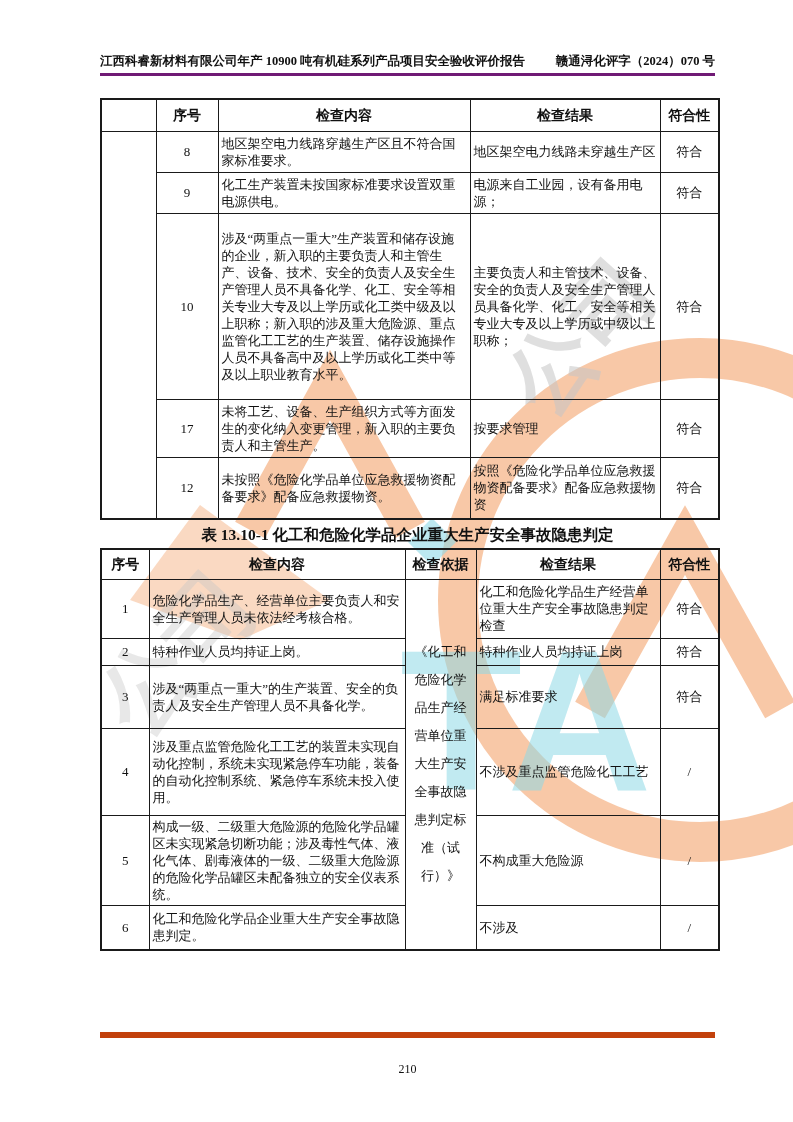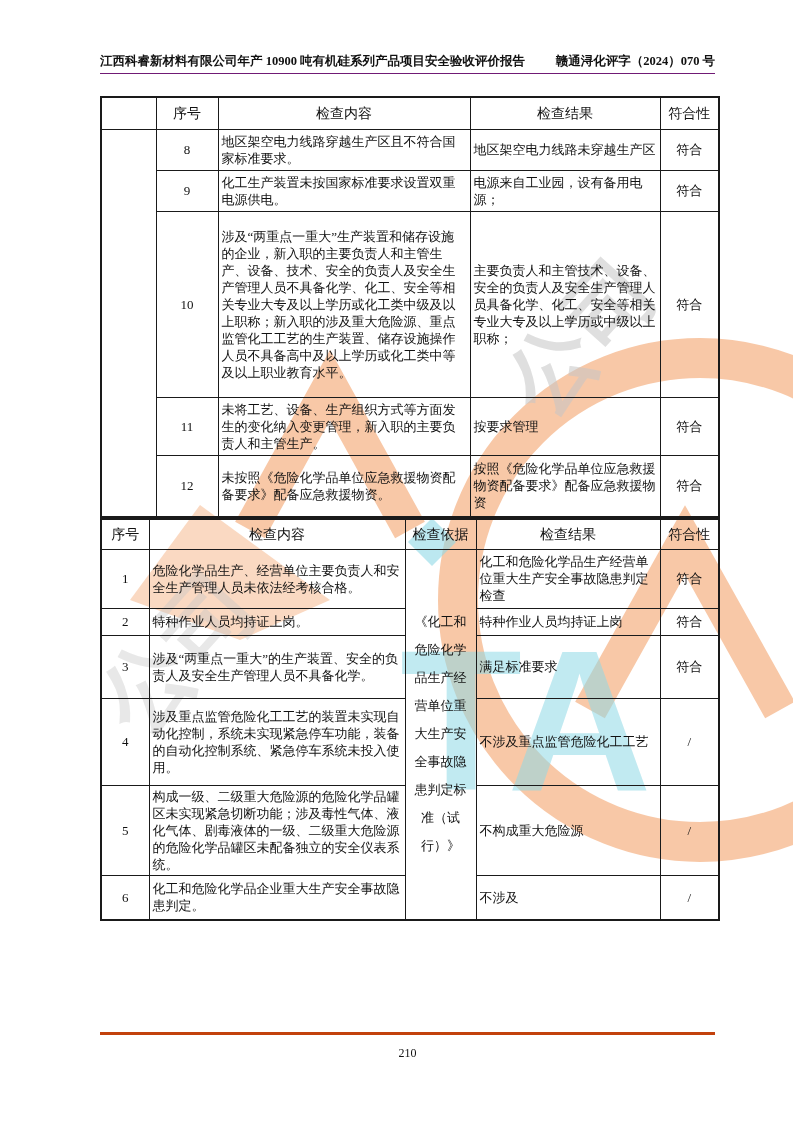--- a/index.html
+++ b/index.html
@@ -15,21 +15,21 @@
     position: absolute; inset: 0; z-index: 0; pointer-events: none;
   }
 
   
   .content { position: relative; z-index: 1; }
 
   .page-header {
     margin: 53px 78px 0 100px;
     display: flex; justify-content: space-between; align-items: flex-end;
     font-size: 12.5px; font-weight: bold;
-    border-bottom: 1px solid #701a75;
+    border-bottom: 3px solid #701a75;
     padding-bottom: 3px;
     white-space: nowrap;
   }
 
   table {
     border-collapse: collapse;
     table-layout: fixed;
     margin-left: 100px;
     width: 618px;
     font-size: 13px;
@@ -37,43 +37,43 @@
   }
   .t1 { margin-top: 22px; }
   td, th {
     border: 1px solid #1a1a1a;
     vertical-align: middle;
     padding: 2px 3px;
     word-break: break-all;
     font-weight: normal;
   }
   table { border: 2px solid #1a1a1a; }
-  th { font-size: 14px; font-weight: normal; text-align: center; padding: 5px 2px; }
+  th { font-size: 14px; font-weight: bold; text-align: center; padding: 5px 2px; }
   .c-center { text-align: center; }
   .c-left { text-align: left; }
 
   .section-heading {
     margin: 14px 78px 0 100px;
     font-size: 19px; font-weight: bold;
     line-height: 33px;
     text-align: justify;
     letter-spacing: 0.5px;
   }
   .table-caption {
     margin: 5px 78px 2px 100px;
     text-align: center;
     font-size: 15.5px; font-weight: bold;
   }
 
   .page-footer {
     position: absolute; left: 100px; right: 78px; top: 1032px;
-    border-top: 3px solid #c2410c;
+    border-top: 6px solid #c2410c;
     text-align: center;
     font-size: 12px;
-    padding-top: 11px;
+    padding-top: 24px;
     z-index: 1;
   }
 </style>
 </head>
 <body>
 
 <div class="watermark">
   <svg width="793" height="1122" viewBox="0 0 793 1122">
 
     <circle cx="700" cy="600" r="242" fill="none" stroke="#f19150" stroke-width="40" opacity="0.5"></circle>
@@ -126,34 +126,35 @@
       <td class="c-left">电源来自工业园，设有备用电源；</td>
       <td class="c-center">符合</td>
     </tr>
     <tr style="height:186px">
       <td class="c-center">10</td>
       <td class="c-left">涉及“两重点一重大”生产装置和储存设施的企业，新入职的主要负责人和主管生产、设备、技术、安全的负责人及安全生产管理人员不具备化学、化工、安全等相关专业大专及以上学历或化工类中级及以上职称；新入职的涉及重大危险源、重点监管化工工艺的生产装置、储存设施操作人员不具备高中及以上学历或化工类中等及以上职业教育水平。</td>
       <td class="c-left">主要负责人和主管技术、设备、安全的负责人及安全生产管理人员具备化学、化工、安全等相关专业大专及以上学历或中级以上职称；</td>
       <td class="c-center">符合</td>
     </tr>
     <tr style="height:58px">
-      <td class="c-center">11</td>
+      <td class="c-center">17</td>
       <td class="c-left">未将工艺、设备、生产组织方式等方面发生的变化纳入变更管理，新入职的主要负责人和主管生产。</td>
       <td class="c-left">按要求管理</td>
       <td class="c-center">符合</td>
     </tr>
     <tr style="height:62px">
       <td class="c-center">12</td>
       <td class="c-left">未按照《危险化学品单位应急救援物资配备要求》配备应急救援物资。</td>
       <td class="c-left">按照《危险化学品单位应急救援物资配备要求》配备应急救援物资</td>
       <td class="c-center">符合</td>
     </tr>
   </tbody>
     </table>
 
+  <div class="table-caption">表 13.10-1  化工和危险化学品企业重大生产安全事故隐患判定</div>
 
   <table>
     <colgroup>
         <col style="width:48px">
         <col style="width:256px">
         <col style="width:71px">
         <col style="width:184px">
         <col style="width:59px">
       </colgroup>
     <tbody>

